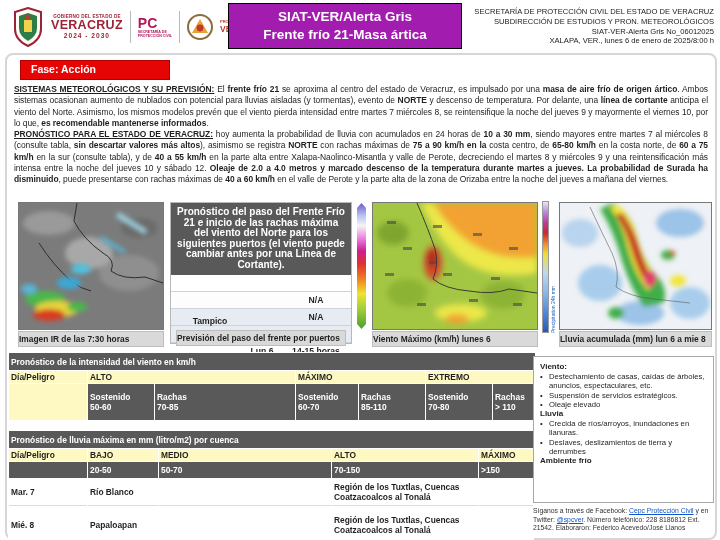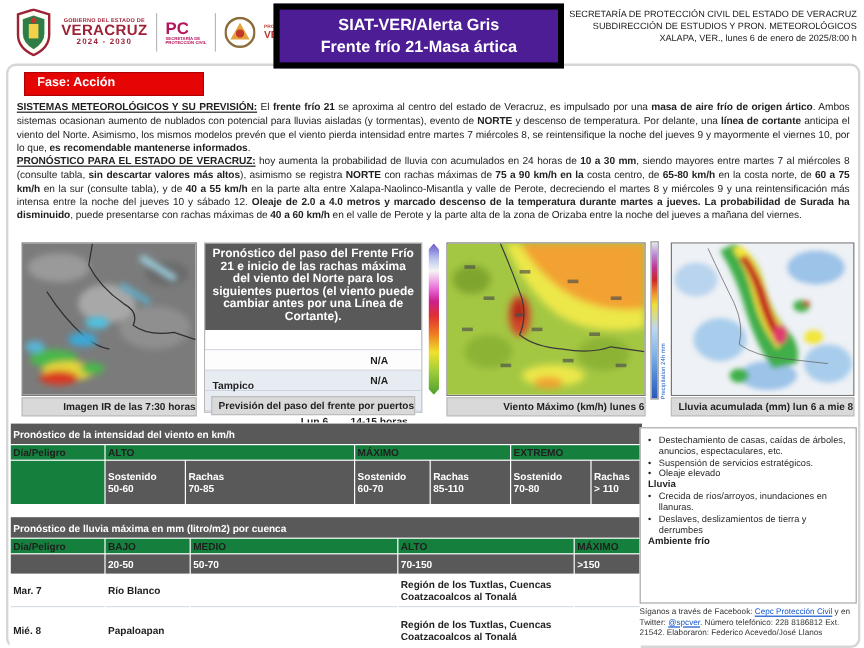--- a/index.html
+++ b/index.html
@@ -16,68 +16,68 @@
   .gov-text .l1{font-size:4.6px;font-weight:bold;letter-spacing:.2px;}
   .gov-text .l2{font-size:12.5px;font-weight:bold;letter-spacing:.3px;}
   .gov-text .l3{font-size:6.6px;font-weight:bold;letter-spacing:1px;}
   .pc-block{text-align:left;color:#b5155b;line-height:1;}
   .pc-block .pc{font-size:14px;font-weight:bold;}
   .pc-block .pcsub{font-size:3.6px;font-weight:bold;line-height:1.2;}
   .vdiv{width:1px;height:32px;background:#b9b9b9;}
   .seal-text{color:#c0392b;line-height:1.1;}
   .seal-text .s1{font-size:4px;font-weight:bold;}
   .seal-text .s2{font-size:8.5px;font-weight:bold;}
-  .title-box{position:absolute;left:228px;top:3px;width:232px;height:44px;background:#4c1d95;
-    border:5px solid #000000;color:#fff;font-weight:bold;font-size:13.5px;text-align:center;
+  .title-box{position:absolute;left:228px;top:3px;width:232px;height:44px;background:#a21caf;
+    border:1px solid #000000;color:#fff;font-weight:bold;font-size:13.5px;text-align:center;
     display:flex;flex-direction:column;justify-content:center;line-height:18px;}
   .hdr-right{position:absolute;left:460px;top:7px;width:254px;text-align:right;
     font-size:7.6px;font-weight:normal;line-height:9.8px;color:#1a1a1a;}
 
   .phase{position:absolute;left:20px;top:60px;width:138px;height:18px;background:#e60505;
     border:1px solid #b30000;color:#fff;font-weight:bold;font-size:10.5px;
     line-height:17px;padding-left:10px;}
 
   .bulletin{position:absolute;left:14px;top:84px;width:694px;font-size:8.45px;
     line-height:11.3px;text-align:justify;letter-spacing:-.05px;}
 
   
   .fig{position:absolute;border:1px solid #777;box-sizing:border-box;}
   .cap{position:absolute;background:#d9d9d9;border:1px solid #bdbdbd;box-sizing:border-box;
-    font-size:8.4px;font-weight:bold;text-align:right;line-height:14px;height:16px;color:#1f1f1f;}
+    font-size:8.4px;font-weight:bold;text-align:left;line-height:14px;height:16px;color:#1f1f1f;}
 
   .ports{position:absolute;left:170px;top:202px;width:182px;border:1px solid #b8b8b8;
     box-sizing:border-box;background:#fff;}
   .ports-header{background:#595959;color:#fff;font-weight:bold;font-size:10px;
     text-align:center;padding:4px 5px;line-height:10.6px;}
   .ports-row{display:grid;grid-template-columns:72px 38px 70px;height:16px;
     border-bottom:1px solid #ccd3dd;align-items:center;font-size:8.6px;font-weight:bold;}
   .ports-row:nth-child(odd){background:#fdfdfd}
   .ports-row.shade{background:#e7ecf3}
-  .ports-row .port{padding-left:6px;text-align:left;margin-top:41px;}
+  .ports-row .port{padding-left:6px;text-align:center;margin-top:41px;}
   .ports-row .day{text-align:center;}
   .ports-row .time{text-align:center;}
 
   .cbar{position:absolute;width:9px;
     clip-path:polygon(50% 0,100% 4%,100% 96%,50% 100%,0 96%,0 4%);}
   .cbar-wind{left:357px;top:203px;height:126px;background:linear-gradient(180deg,
     #6a5acd 0%,#b8c4ee 10%,#f5f5f5 18%,#e86ad8 30%,#cc2090 38%,#e03030 48%,
     #ef7e22 60%,#efe22e 72%,#9ccc3a 85%,#4e9e2e 100%);}
   .plegend{position:absolute;left:542px;top:201px;width:15px;height:132px;display:flex;gap:1px;}
   .plegend .bar{width:7px;height:100%;background:linear-gradient(180deg,
     #e8e8e8 0%,#b888d8 8%,#c03898 16%,#cc2828 24%,#ee8830 32%,#eede38 40%,
     #bcd8f0 55%,#88b8e8 70%,#5088d8 85%,#2858b8 100%);border:1px solid #999;box-sizing:border-box;}
   .plegend .lbl{writing-mode:vertical-rl;transform:rotate(180deg);font-size:5px;
     color:#2060c0;line-height:6px;white-space:nowrap;}
 
   
   table.wx{position:absolute;border-collapse:separate;border-spacing:1px;background:#fff;
     table-layout:fixed;font-size:8.4px;}
   table.wx td{text-align:left;vertical-align:middle;padding:1px 2px;}
   td.dark{background:#595959;color:#fff;font-weight:bold;}
-  td.lt{background:#15803d;color:#1f1f1f;font-weight:bold;}
+  td.lt{background:#fef9c3;color:#1f1f1f;font-weight:bold;}
   td.data{background:#fff;color:#1f1f1f;font-weight:bold;border-bottom:1px solid #d8dde4;}
   td.ttl{height:15px;}
 
   
   .impacts{position:absolute;left:533px;top:356px;width:181px;height:147px;
     border:1px solid #a8a8a8;background:#fff;box-sizing:border-box;padding:5px 6px;}
   .impacts .ititle{font-size:8.6px;font-weight:bold;text-align:center;margin-bottom:5px;}
   .impacts .ihead{font-size:8px;font-weight:bold;line-height:10px;}
   .ibullet{display:grid;grid-template-columns:9px 1fr;font-size:7.7px;line-height:9.3px;}
   .ibullet .dot{text-align:left;}
@@ -122,20 +122,21 @@
   </div>
 
   <div class="title-box">
     <div>SIAT-VER/Alerta Gris</div>
     <div>Frente frío 21-Masa ártica</div>
   </div>
 
   <div class="hdr-right">
     <div>SECRETARÍA DE PROTECCIÓN CIVIL DEL ESTADO DE VERACRUZ</div>
     <div>SUBDIRECCIÓN DE ESTUDIOS Y PRON. METEOROLÓGICOS</div>
+    <div>SIAT-VER-Alerta Gris No_06012025</div>
     <div>XALAPA, VER., lunes 6 de enero de 2025/8:00 h</div>
   </div>
 
   <div class="phase">Fase: Acción</div>
 
   <div class="bulletin">
     <div><span class="b u">SISTEMAS METEOROLÓGICOS Y SU PREVISIÓN:</span><span> El </span><span class="b">frente frío 21</span><span> se aproxima al centro del estado de Veracruz, es impulsado por una </span><span class="b">masa de aire frío de origen ártico</span><span>. Ambos sistemas ocasionan aumento de nublados con potencial para lluvias aisladas (y tormentas), evento de </span><span class="b">NORTE</span><span> y descenso de temperatura. Por delante, una </span><span class="b">línea de cortante</span><span> anticipa el viento del Norte. Asimismo, los mismos modelos prevén que el viento pierda intensidad entre martes 7 miércoles 8, se reintensifique la noche del jueves 9 y mayormente el viernes 10, por lo que, </span><span class="b">es recomendable mantenerse informados</span><span>.</span></div>
     <div><span class="b u">PRONÓSTICO PARA EL ESTADO DE VERACRUZ:</span><span> hoy aumenta la probabilidad de lluvia con acumulados en 24 horas de </span><span class="b">10 a 30 mm</span><span>, siendo mayores entre martes 7 al miércoles 8 (consulte tabla, </span><span class="b">sin descartar valores más altos</span><span>), asimismo se registra </span><span class="b">NORTE</span><span> con rachas máximas de </span><span class="b">75 a 90 km/h en la</span><span> costa centro, de </span><span class="b">65-80 km/h</span><span> en la costa norte, de </span><span class="b">60 a 75 km/h</span><span> en la sur (consulte tabla), y de </span><span class="b">40 a 55 km/h</span><span> en la parte alta entre Xalapa-Naolinco-Misantla y valle de Perote, decreciendo el martes 8 y miércoles 9 y una reintensificación más intensa entre la noche del jueves 10 y sábado 12. </span><span class="b">Oleaje de 2.0 a 4.0 metros y marcado descenso de la temperatura durante martes a jueves. La probabilidad de Surada ha disminuido</span><span>, puede presentarse con rachas máximas de </span><span class="b">40 a 60 km/h</span><span> en el valle de Perote y la parte alta de la zona de Orizaba entre la noche del jueves a mañana del viernes.</span></div>
   </div>
 
@@ -343,20 +344,21 @@
       <td class="data">Mié. 8</td>
       <td class="data">Papaloapan</td>
       <td class="data"></td>
       <td class="data">Región de los Tuxtlas, Cuencas Coatzacoalcos al Tonalá</td>
       <td class="data"></td>
     </tr>
   </tbody>
     </table>
 
   <div class="impacts">
+    <div class="ihead">Viento:</div>
     <div class="ibullet">
         <span class="dot">•</span>
         <span>Destechamiento de casas, caídas de árboles, anuncios, espectaculares, etc.</span>
       </div>
     <div class="ibullet">
         <span class="dot">•</span>
         <span>Suspensión de servicios estratégicos.</span>
       </div>
     <div class="ibullet">
         <span class="dot">•</span>

